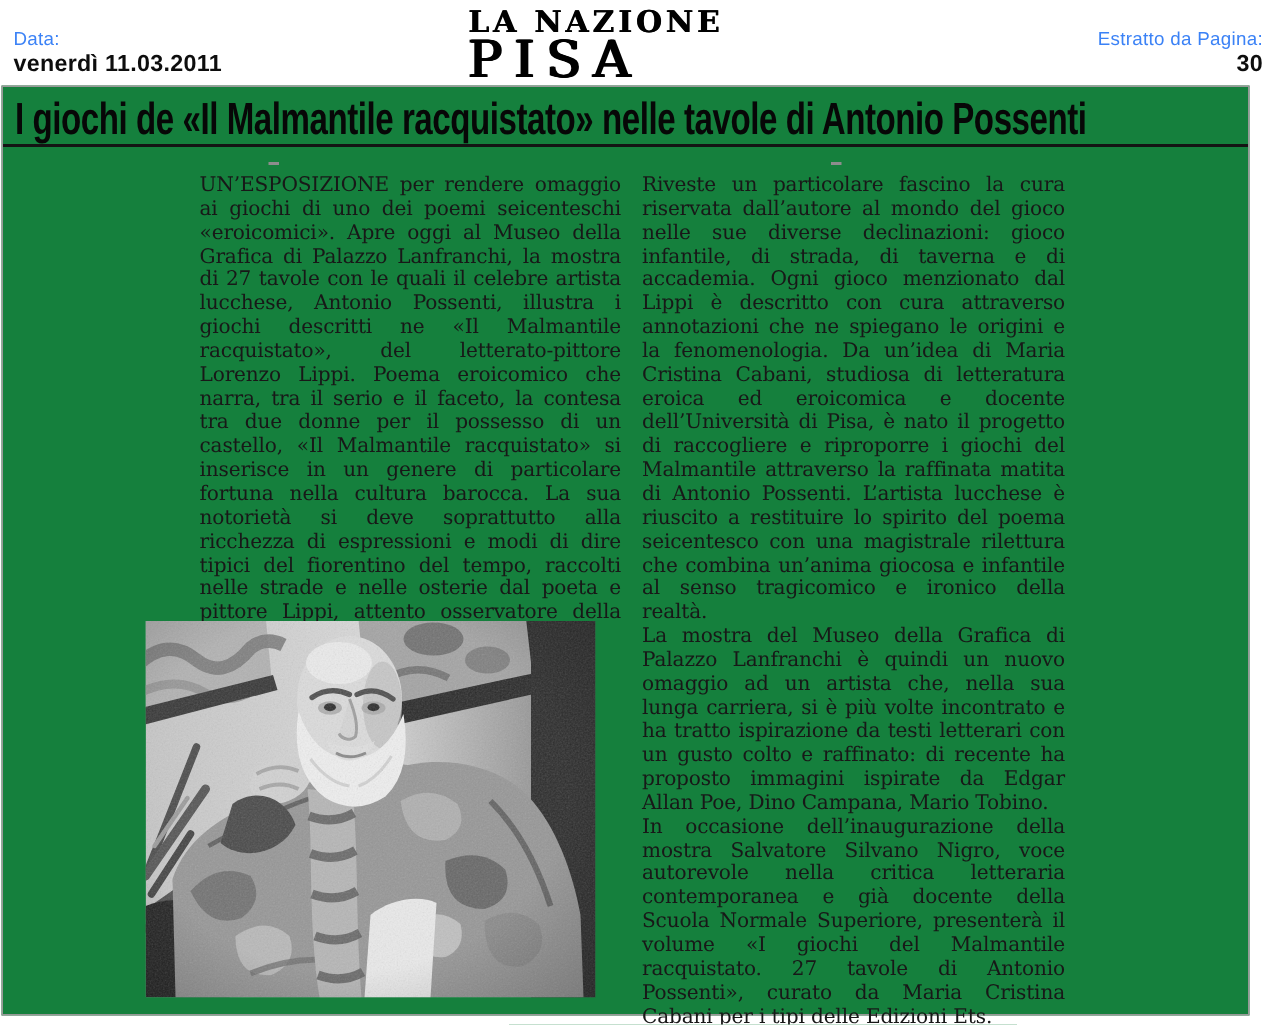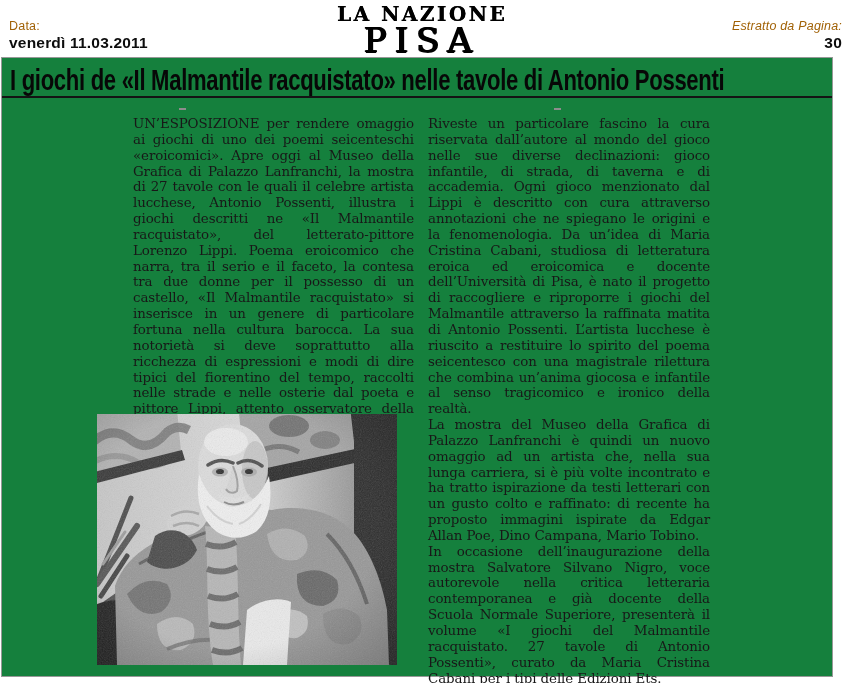--- a/index.html
+++ b/index.html
@@ -2,28 +2,28 @@
 <html lang="it"><head>
 <meta charset="utf-8">
 <style>
   html,body{margin:0;padding:0;background:#ffffff;}
   body{
     width:850px;height:683px;position:relative;overflow:hidden;
     font-family:"Liberation Sans",sans-serif;color:#111;
     -webkit-font-smoothing:antialiased;
   }
   
-  .hdr-label{position:absolute;font-size:12.5px;color:#a16207;letter-spacing:.2px;}
+  .hdr-label{position:absolute;font-size:12.5px;color:#3b82f6;letter-spacing:.2px;}
   .hdr-value{position:absolute;font-size:15.5px;font-weight:bold;color:#0d0d0d;letter-spacing:.2px;}
   .date-label{left:9px;top:19px;}
   .date-value{left:9px;top:34px;}
-  .pageref-label{right:8px;top:19px;text-align:left;font-style:italic;}
+  .pageref-label{right:8px;top:19px;text-align:left;}
   .pageref-value{right:8px;top:34px;text-align:right;}
   .masthead{
-    position:absolute;left:312px;top:4px;width:220px;text-align:center;
+    position:absolute;left:312px;top:4px;width:220px;text-align:left;
     font-family:"DejaVu Serif",serif;color:#000;
   }
   .masthead-title{
     font-size:20px;font-weight:bold;letter-spacing:2.5px;line-height:21px;
     text-shadow:.4px 0 0 currentColor;
   }
   .masthead-sub{
     font-size:34px;font-weight:normal;letter-spacing:8px;line-height:31px;margin-top:0;
     text-shadow:.9px 0 0 currentColor,-.9px 0 0 currentColor,0 .5px 0 currentColor;
   }

